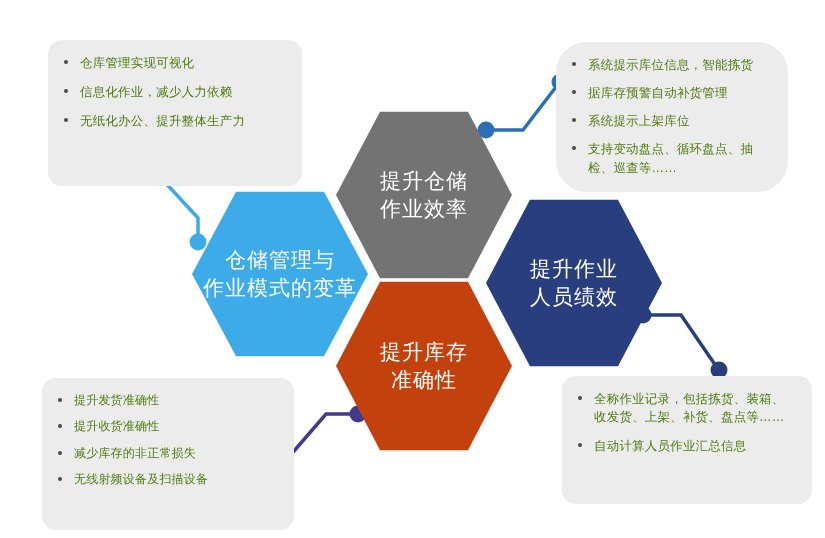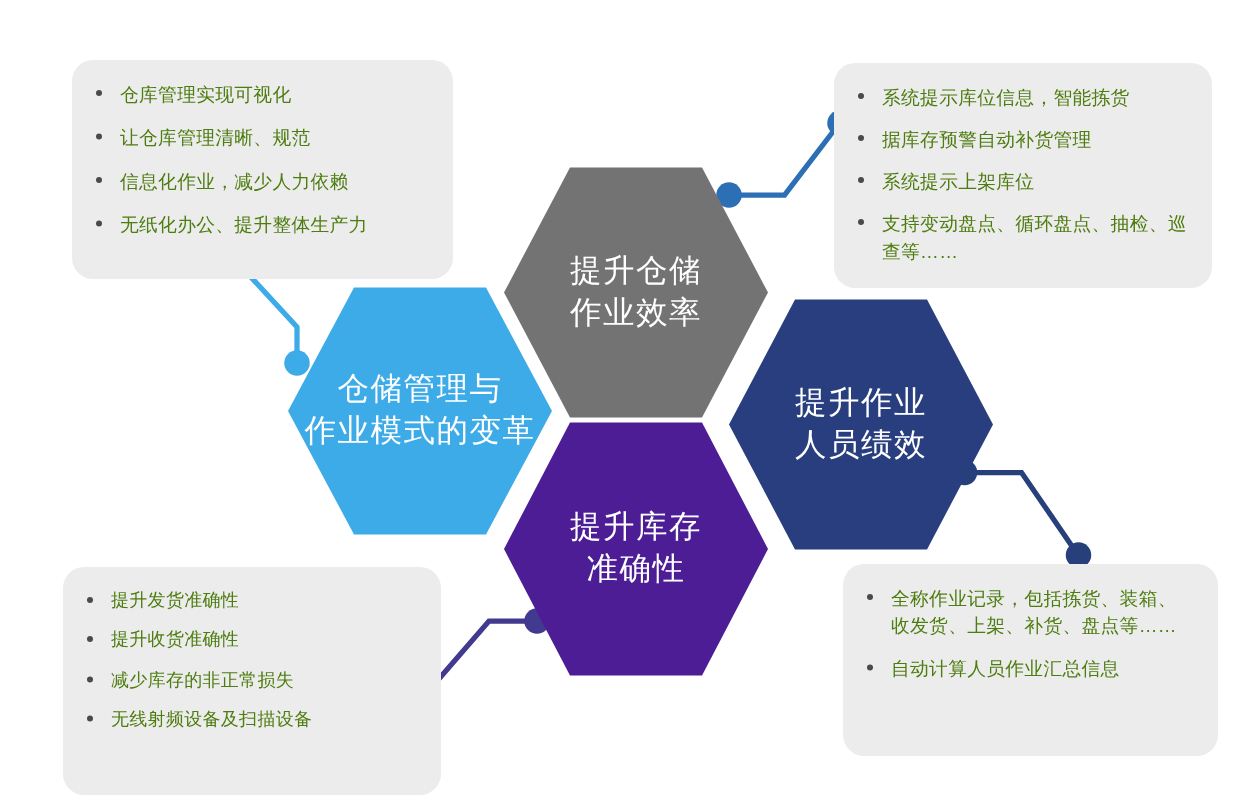--- a/index.html
+++ b/index.html
@@ -20,21 +20,21 @@
 
   
   .card {
     position: absolute;
     background: #ececec;
     border-radius: 14px;
     box-sizing: border-box;
     padding: 14px 16px 14px 14px;
   }
   .card.tl { left: 48px;  top: 40px;  width: 254px; height: 146px; }
-  .card.tr { left: 556px; top: 42px;  width: 252px; height: 150px; }
+  .card.tr { left: 556px; top: 42px;  width: 232px; height: 150px; border-radius: 31px; }
   .card.bl { left: 42px;  top: 378px; width: 252px; height: 152px; }
   .card.br { left: 562px; top: 376px; width: 250px; height: 128px; }
 
   .bullets {
     list-style: none;
     margin: 0;
     padding: 0;
   }
   .bullets li {
     position: relative;
@@ -115,21 +115,20 @@
     <g>
       <polyline points="645,315 681,315 718,369" fill="none" stroke="#27407C" stroke-width="3.5"></polyline>
       <circle cx="643" cy="315" r="8.5" fill="#27407C"></circle>
       <circle cx="719" cy="370" r="8.5" fill="#27407C"></circle>
     </g>
   </svg>
 
   <div class="card tl">
     <ul class="bullets">
       <li>仓库管理实现可视化</li>
-      <li>让仓库管理清晰、规范</li>
       <li>信息化作业，减少人力依赖</li>
       <li>无纸化办公、提升整体生产力</li>
     </ul>
   </div>
 
   <div class="card tr">
     <ul class="bullets">
       <li>系统提示库位信息，智能拣货</li>
       <li>据库存预警自动补货管理</li>
       <li>系统提示上架库位</li>
@@ -167,20 +166,20 @@
     </div>
   </div>
 
   <div class="hex hex-right" style="background:#283E7E">
     <div>
       <span>提升作业</span>
       <span>人员绩效</span>
     </div>
   </div>
 
-  <div class="hex hex-bottom" style="background:#4c1d95">
+  <div class="hex hex-bottom" style="background:#c2410c">
     <div>
       <span>提升库存</span>
       <span>准确性</span>
     </div>
   </div>
 
 </div>
 
 </body></html>

